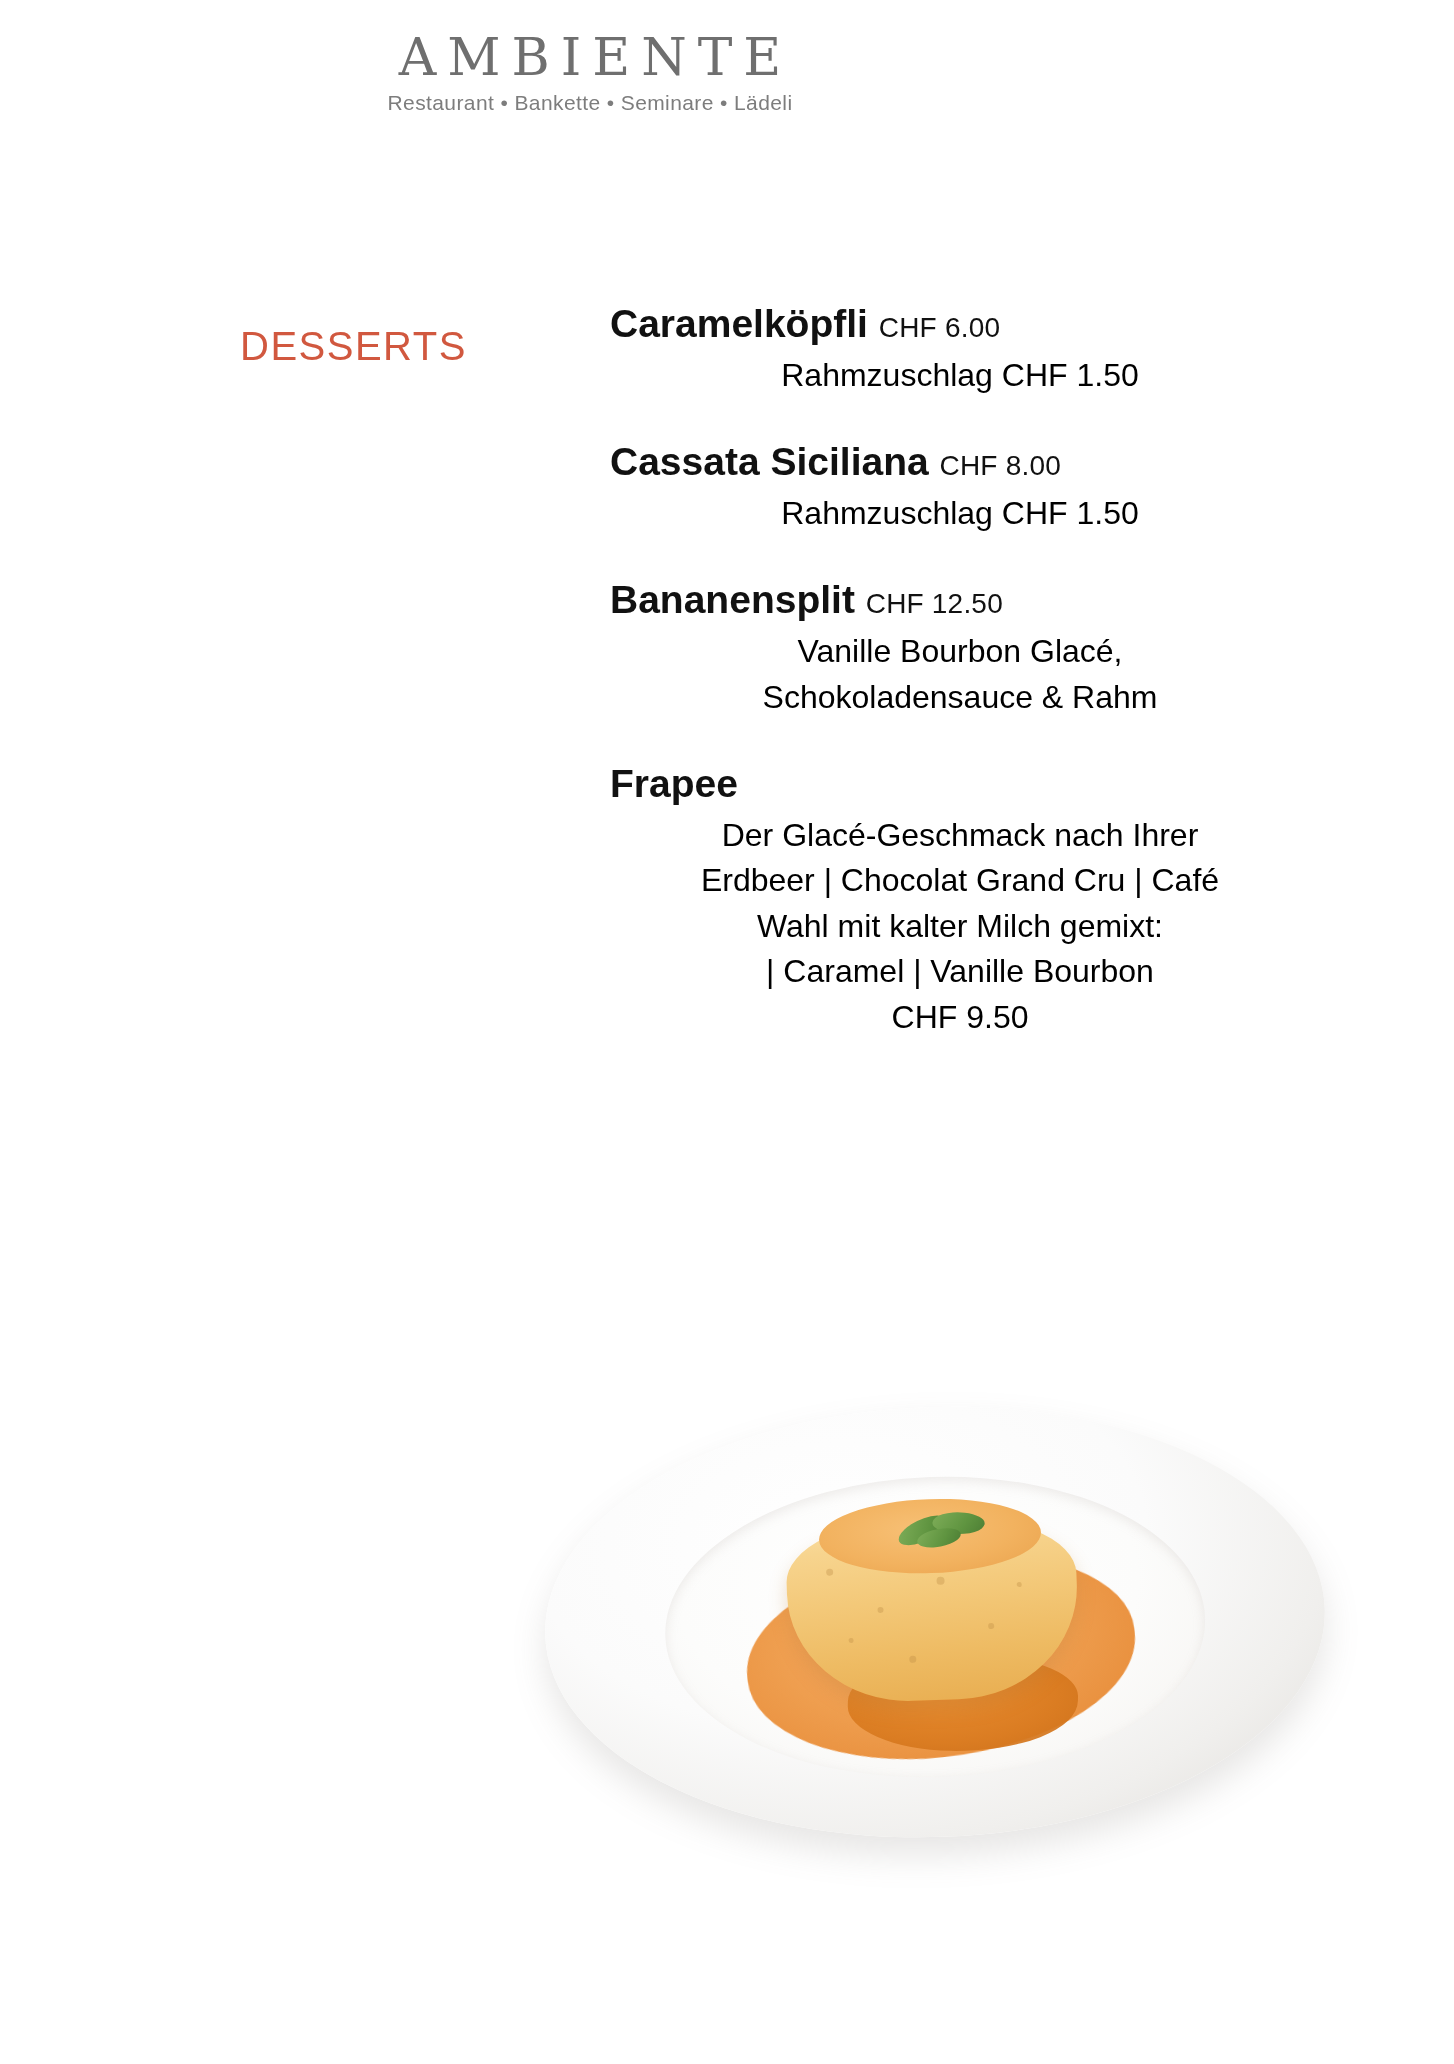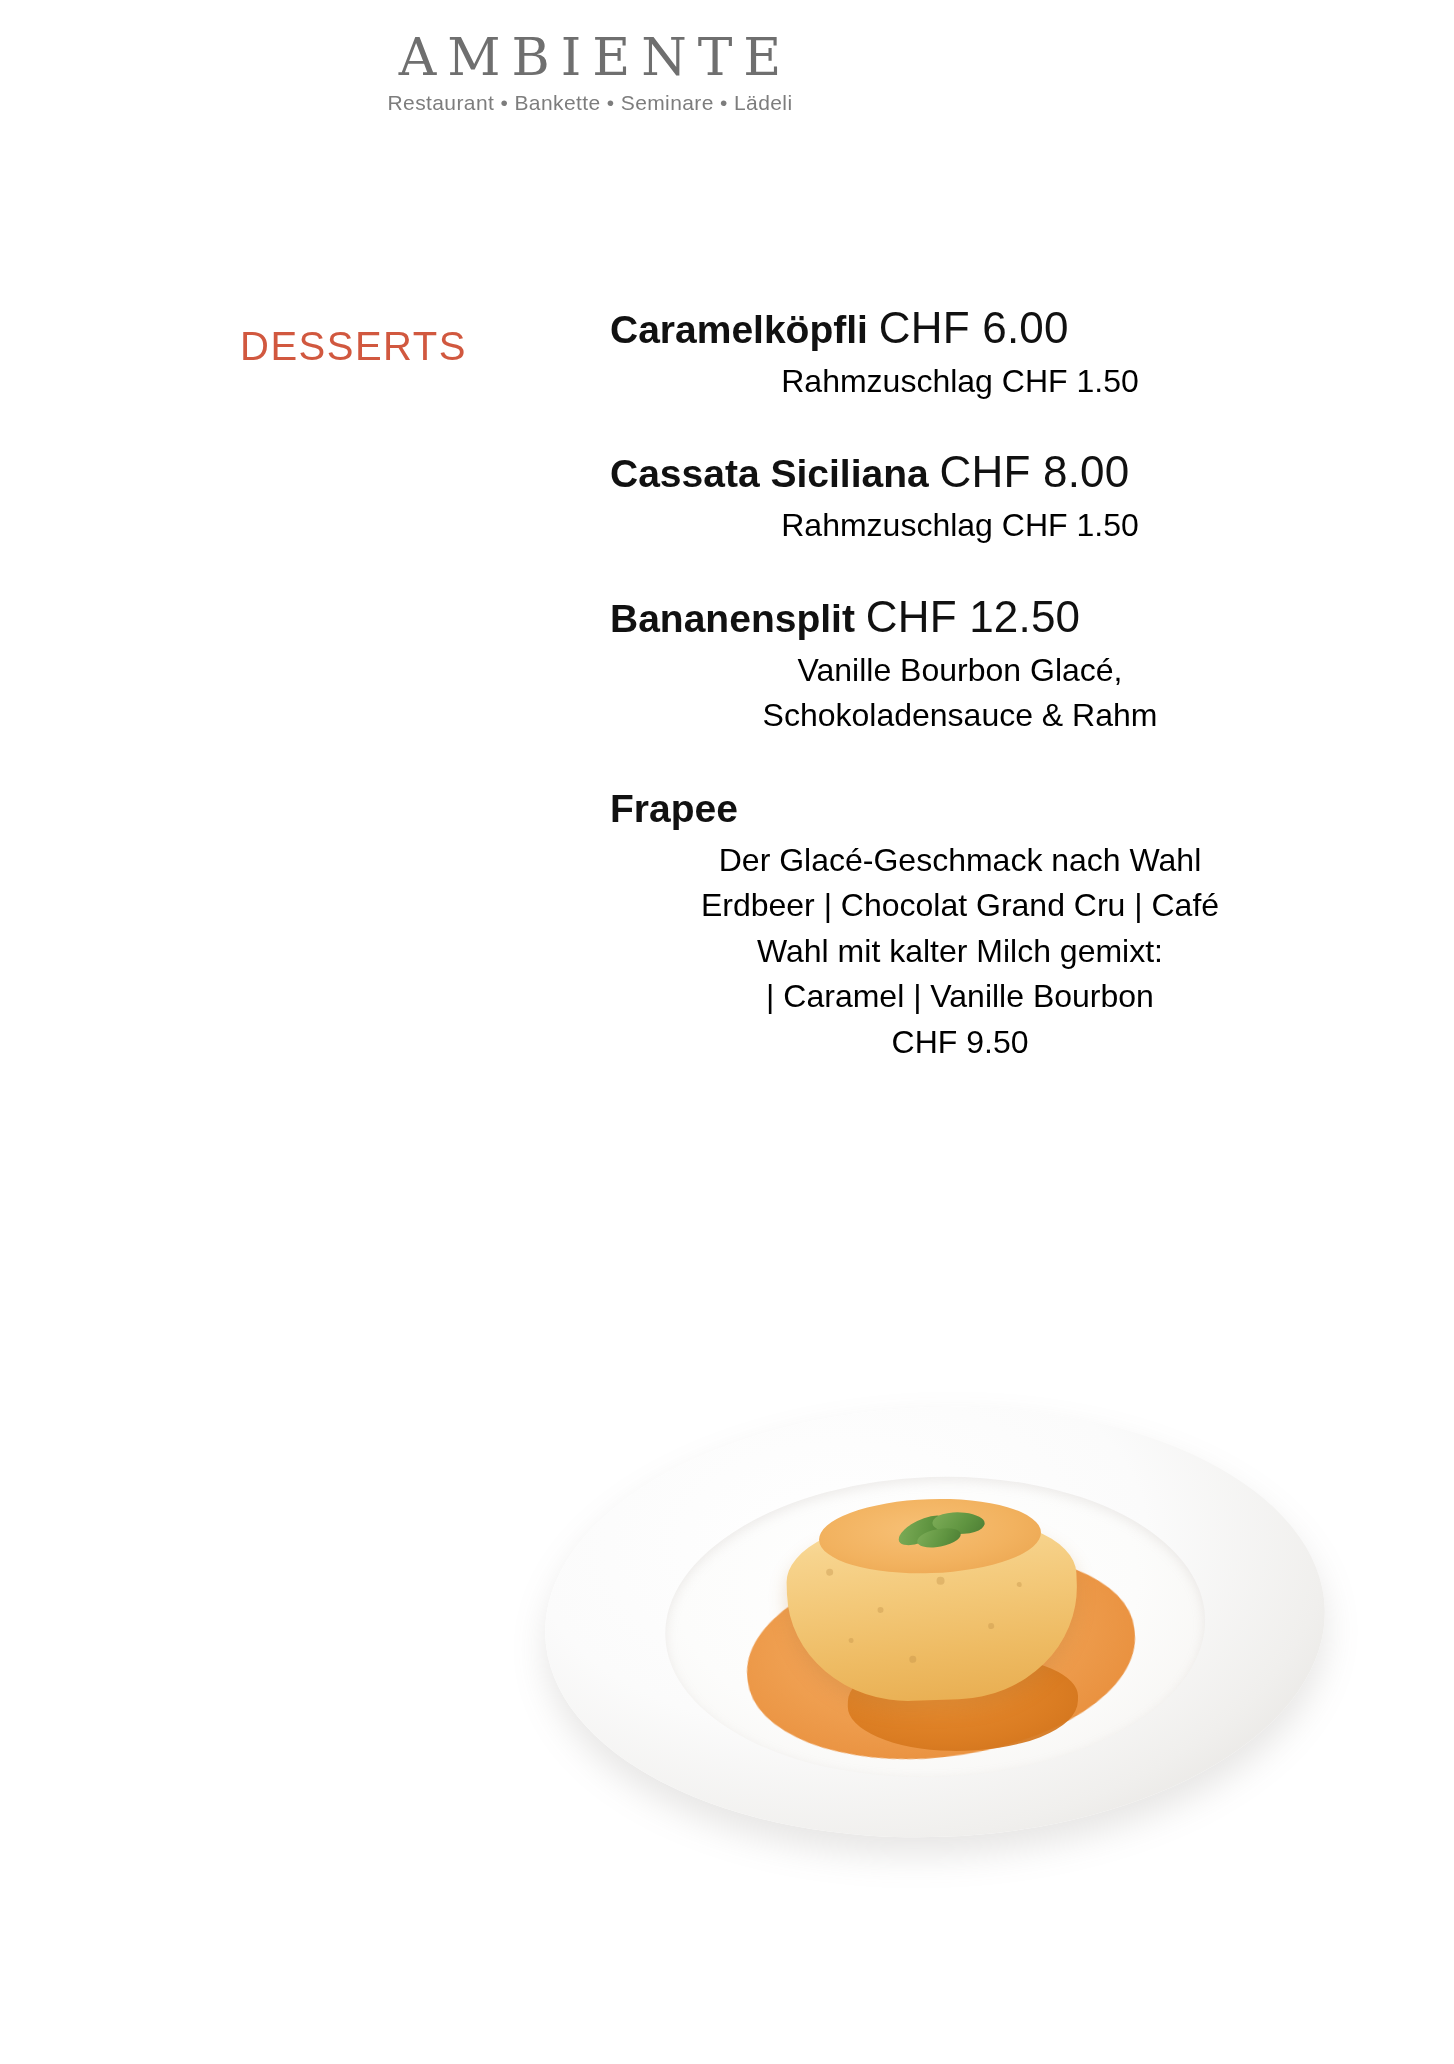--- a/index.html
+++ b/index.html
@@ -69,21 +69,21 @@
   }
   .item-head {
     font-family: "Liberation Sans", sans-serif;
     font-size: 39px;
     font-weight: bold;
     color: #111111;
     line-height: 1.25;
   }
   .item-head .price {
     font-weight: normal;
-    font-size: 44px;
+    font-size: 28px;
     letter-spacing: 0.2px;
   }
   .item-desc {
     font-family: "Liberation Sans", sans-serif;
     font-size: 32px;
     color: #000000;
     line-height: 1.42;
     margin-top: 4px;
     text-align: center;
   }
@@ -226,21 +226,21 @@
         <div>Schokoladensauce &amp; Rahm</div>
       </div>
     </div>
 
     <div class="item">
       <div class="item-head">
         <span>Frapee</span>
         <span class="price"></span>
       </div>
       <div class="item-desc">
-        <div>Der Glacé-Geschmack nach Wahl</div>
+        <div>Der Glacé-Geschmack nach Ihrer</div>
         <div>Erdbeer | Chocolat Grand Cru | Café</div>
         <div>Wahl mit kalter Milch gemixt:</div>
         <div>| Caramel | Vanille Bourbon</div>
         <div>CHF 9.50</div>
       </div>
     </div>
 
   </div>
 </div>
 

